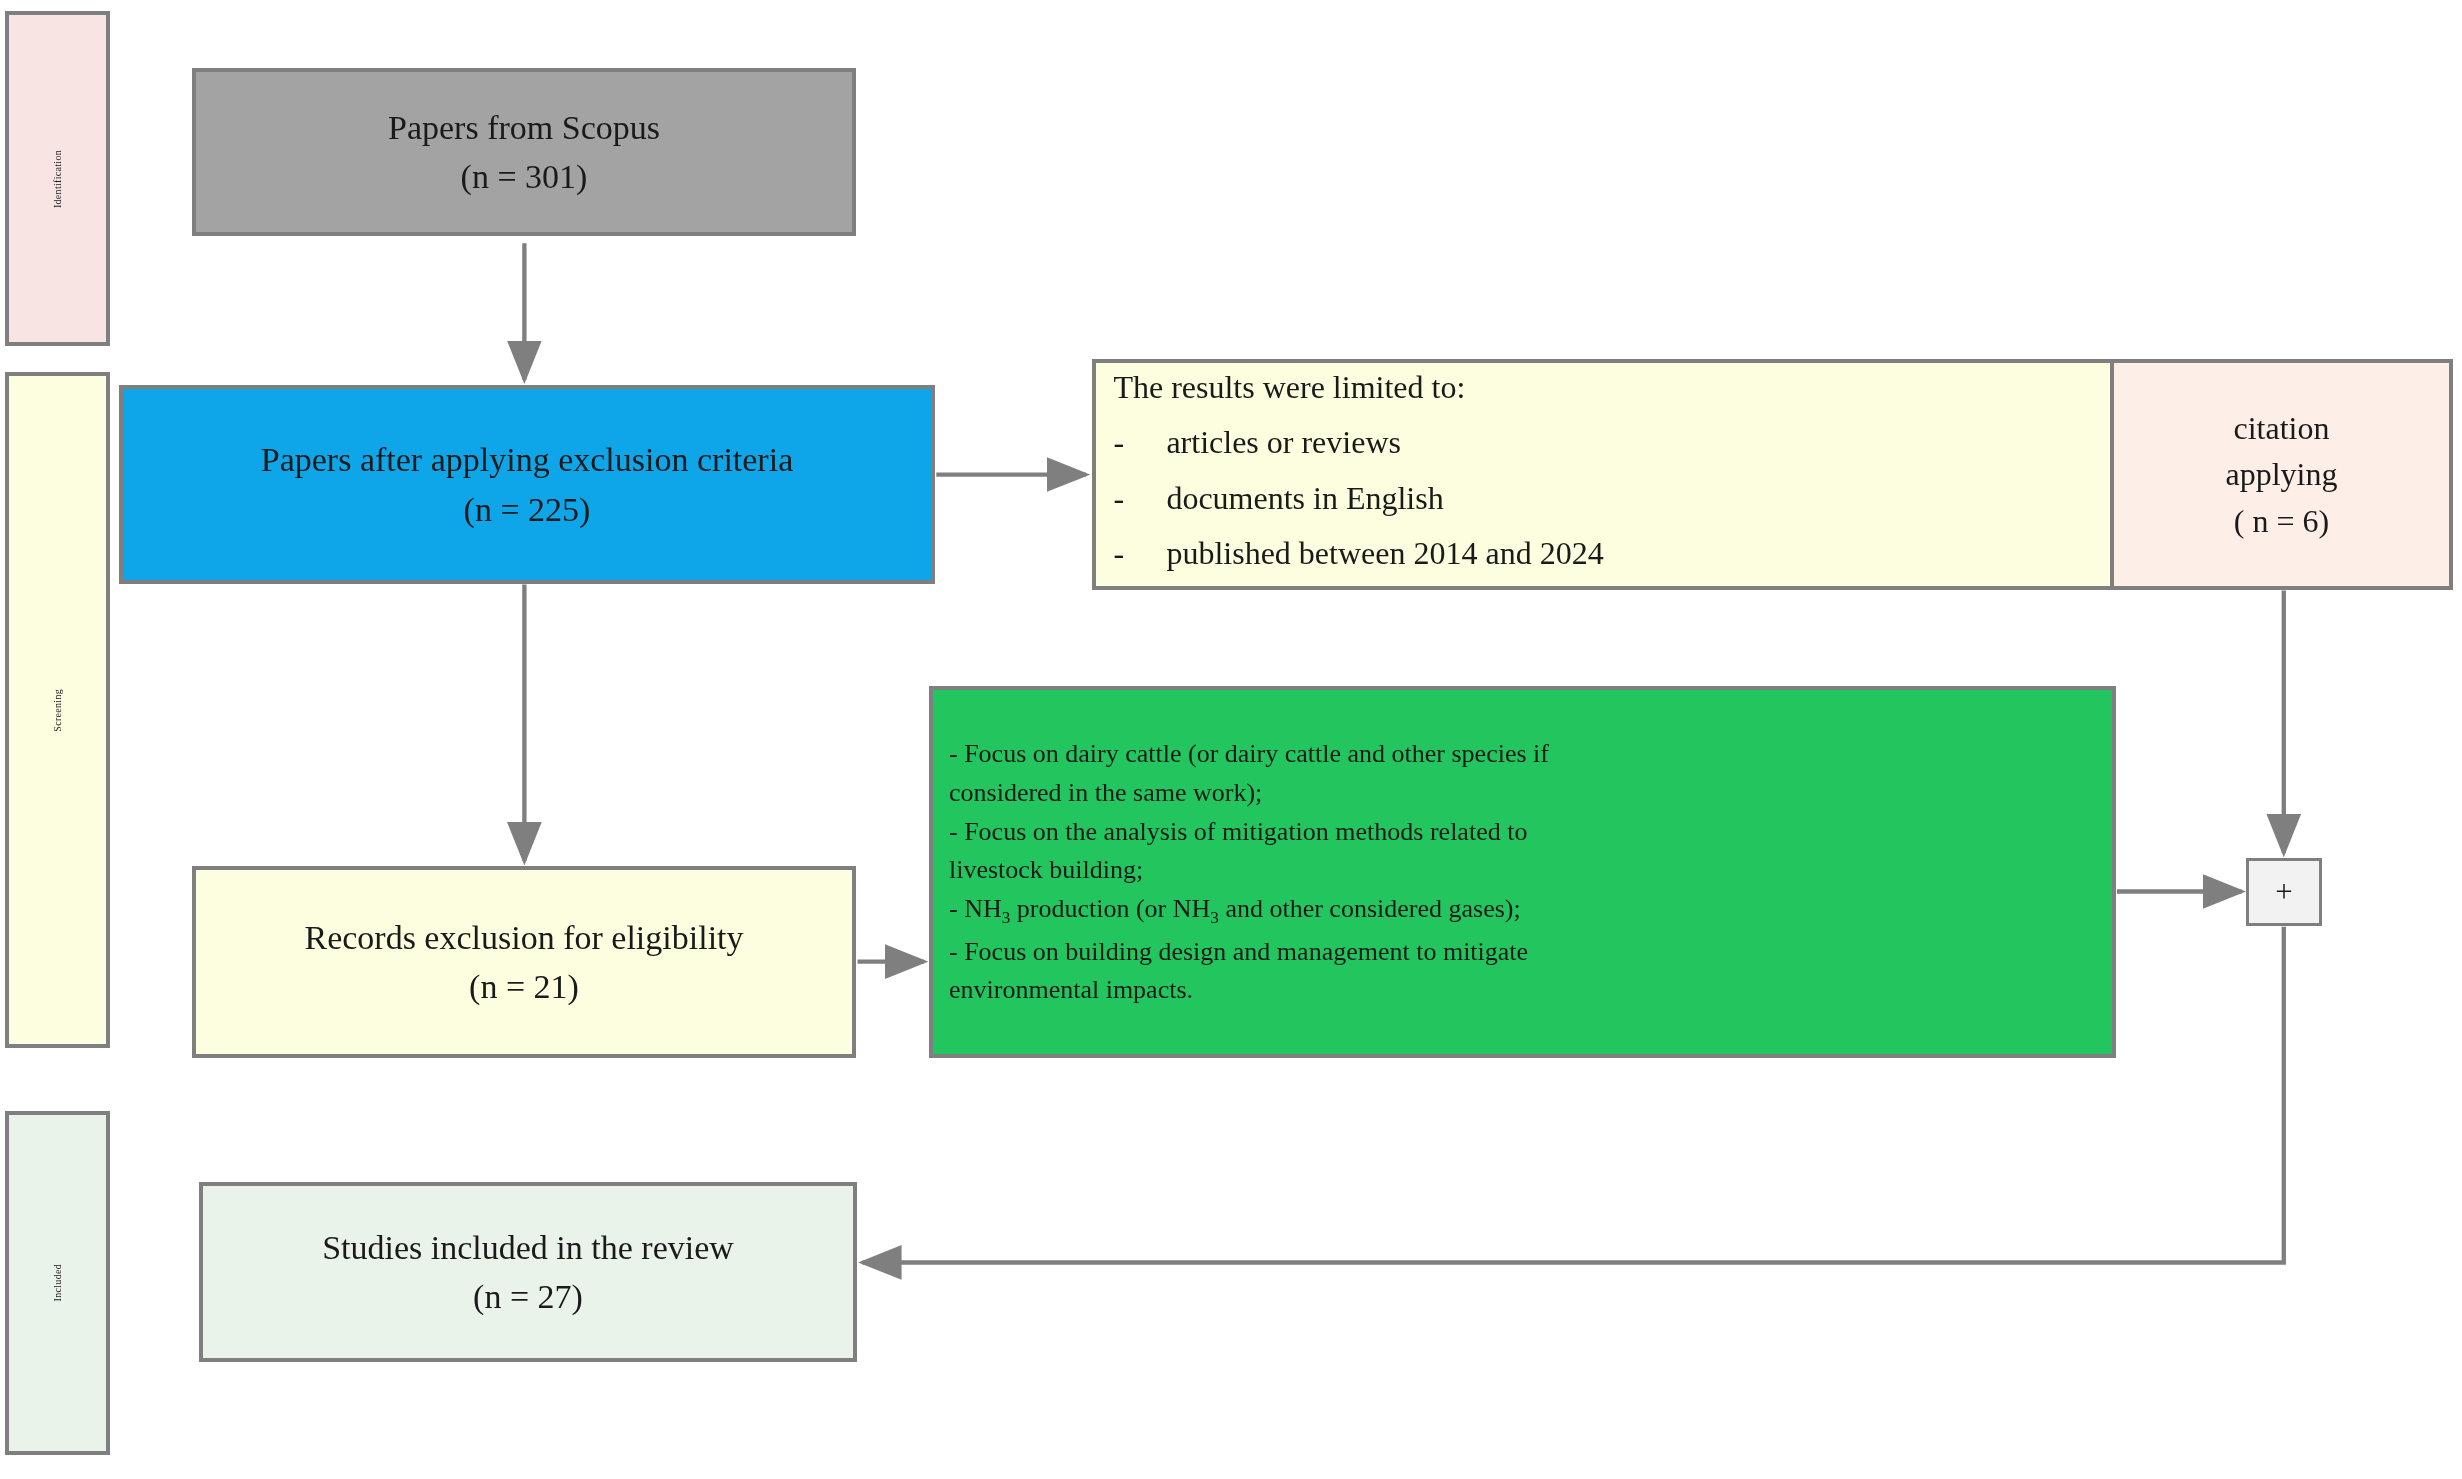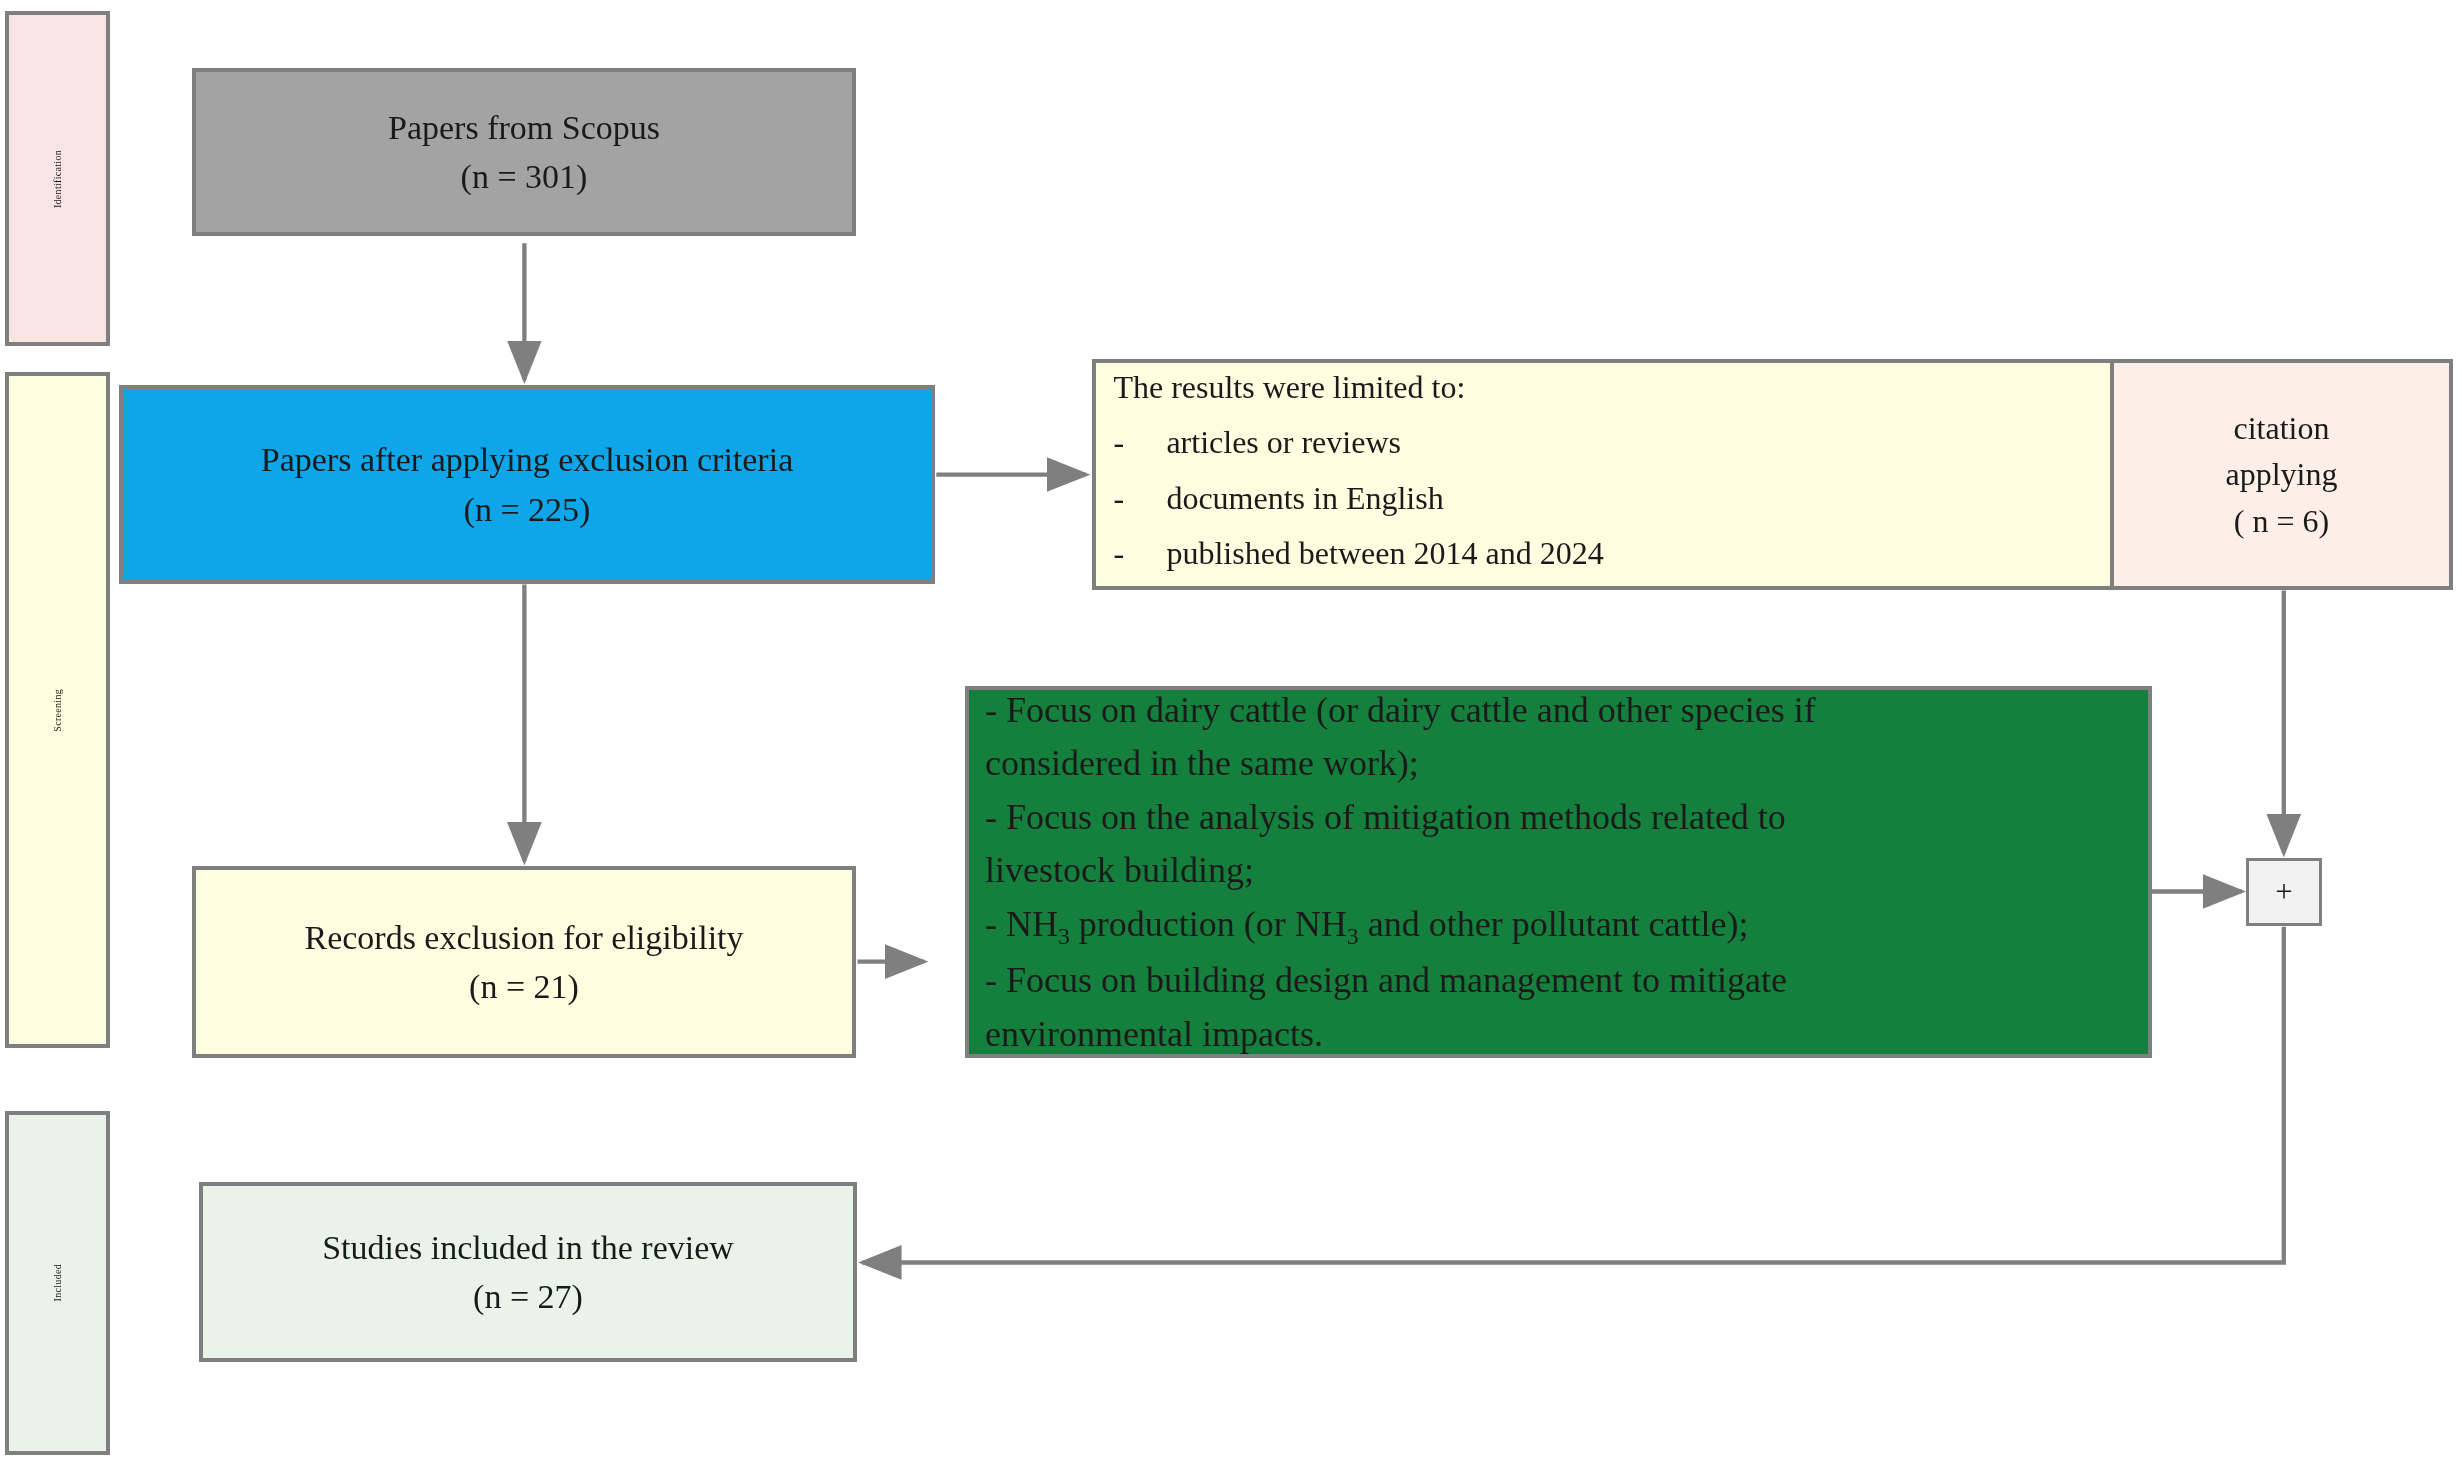--- a/index.html
+++ b/index.html
@@ -85,22 +85,22 @@
   }
   #box-limits li .dash { width: 53px; flex: 0 0 53px; }
 
   #box-citation {
     left: 2110px; top: 359px; width: 343px; height: 231px;
     background: #fdeee8; font-size: 32px;
   }
 
   #box-criteria {
     left: 929px; top: 686px; width: 1187px; height: 372px;
-    background: #15803d; font-size: 36px;
-    align-items: center; justify-content: flex-start; text-align: left; margin-left: 36px;
+    background: #22c55e; font-size: 26px;
+    align-items: center; justify-content: flex-start; text-align: left;
   }
   #box-criteria .inner { padding: 0 16px; }
   #box-criteria .crit-line { margin: 1.2px 0; }
 
   #box-eligibility {
     left: 192px; top: 866px; width: 664px; height: 192px;
     background: #fdfddf; font-size: 34px;
   }
   #box-included {
     left: 199px; top: 1182px; width: 658px; height: 180px;
@@ -195,21 +195,21 @@
       <div>( n = 6)</div>
     </div>
   </div>
 
   <div class="box" id="box-criteria">
     <div class="inner">
       <div class="crit-line">- Focus on dairy cattle (or dairy cattle and other species if</div>
       <div class="crit-line">considered in the same work);</div>
       <div class="crit-line">- Focus on the analysis of mitigation methods related to</div>
       <div class="crit-line">livestock building;</div>
-      <div class="crit-line"><span>- NH</span><sub>3</sub><span> production (or NH</span><sub>3</sub><span> and other pollutant cattle);</span></div>
+      <div class="crit-line"><span>- NH</span><sub>3</sub><span> production (or NH</span><sub>3</sub><span> and other considered gases);</span></div>
       <div class="crit-line">- Focus on building design and management to mitigate</div>
       <div class="crit-line">environmental impacts.</div>
     </div>
   </div>
 
   <div class="box" id="box-eligibility">
     <div class="inner">
       <div>Records exclusion for eligibility</div>
       <div>(n = 21)</div>
     </div>

